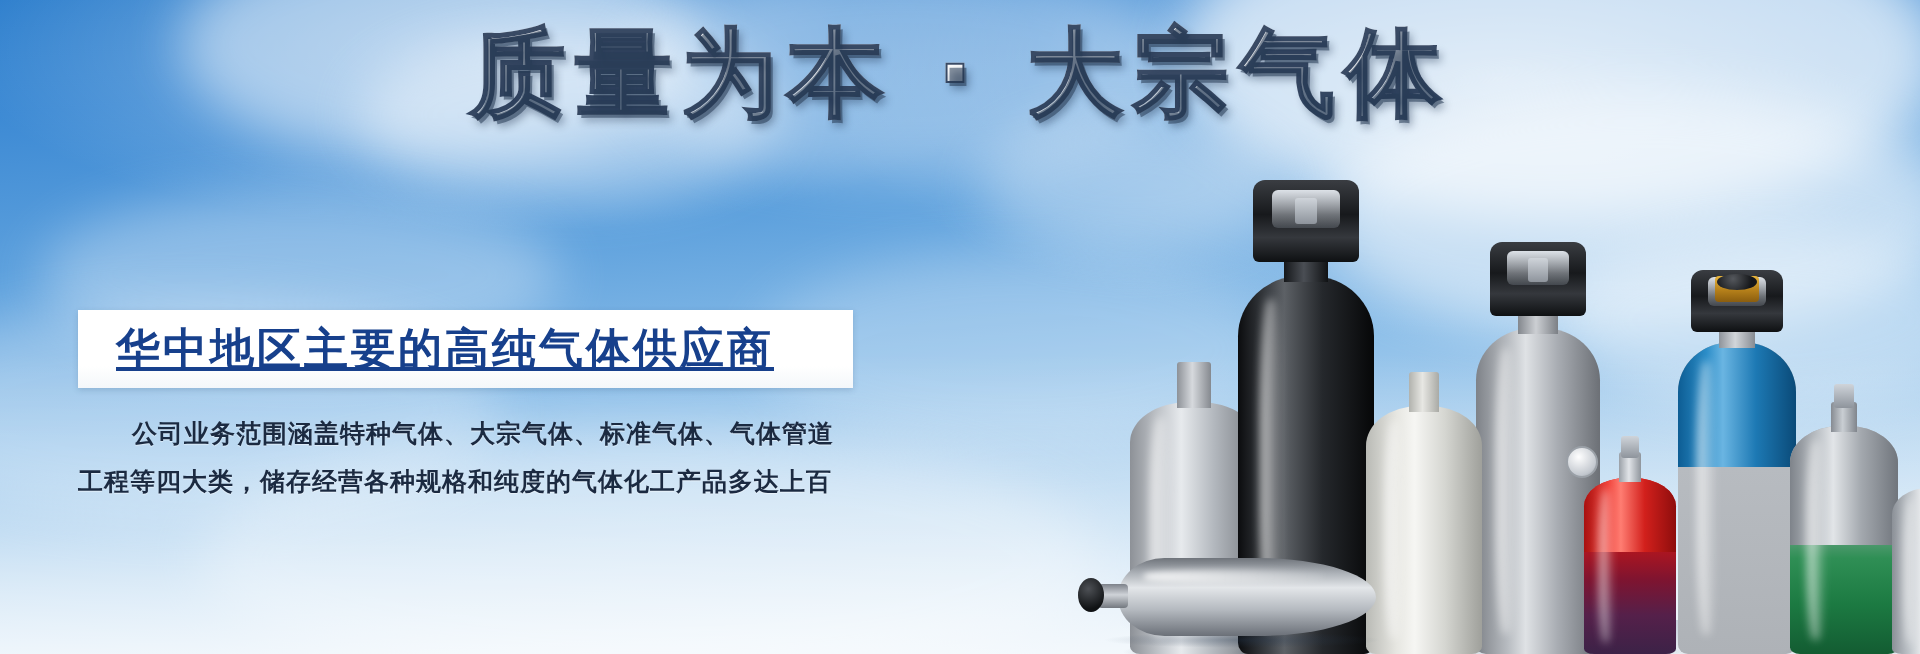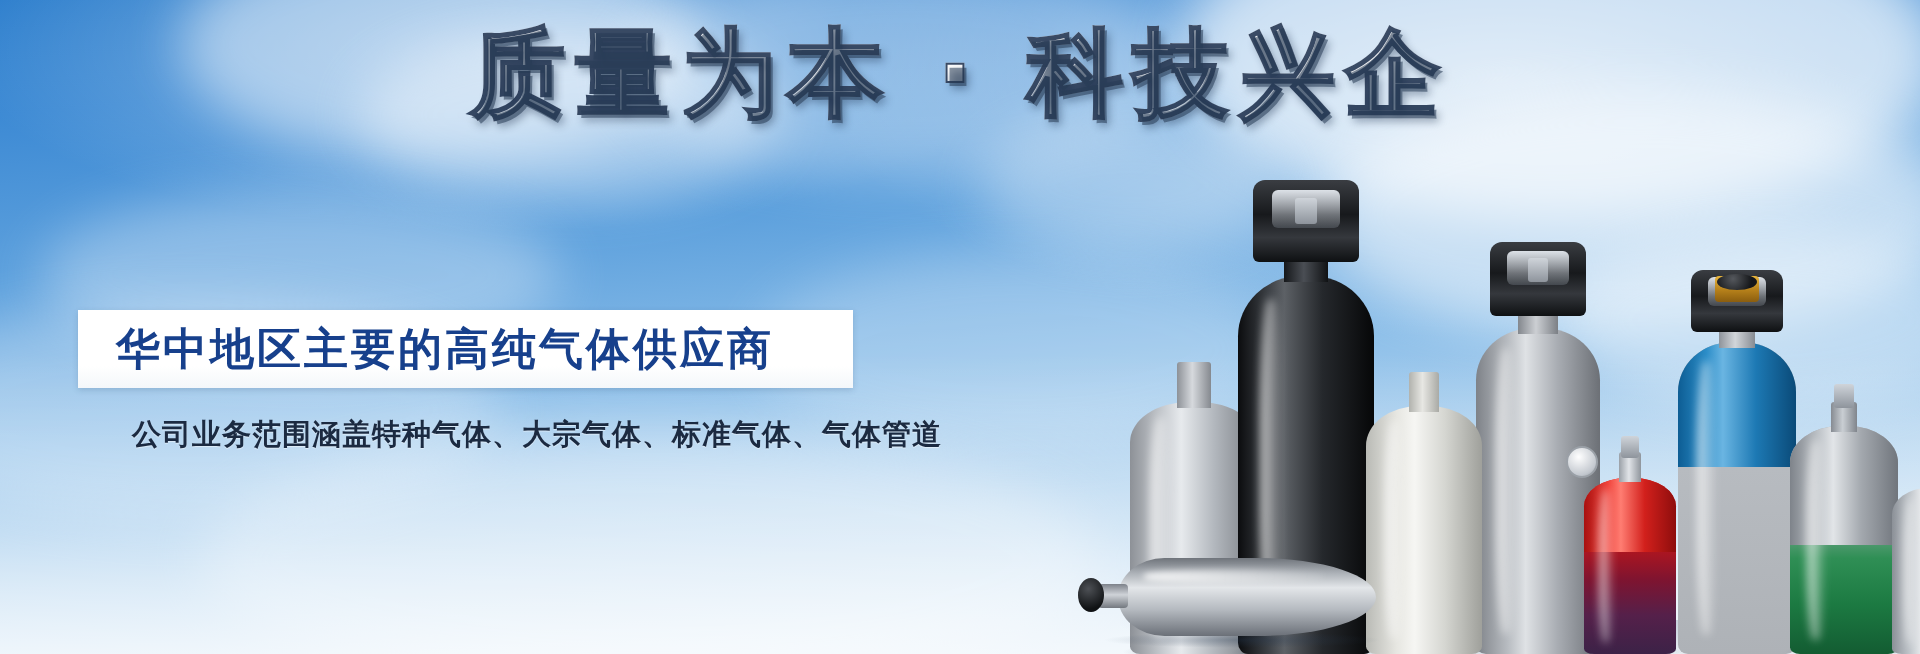--- a/index.html
+++ b/index.html
@@ -87,31 +87,32 @@
     z-index:7;
   }
   .tagline-box .tagline-text {
     padding-left:38px;
     font-family:"DejaVu Sans","Liberation Sans",sans-serif;
     font-weight:bold;
     font-size:44px;
     letter-spacing:3px;
     color:#17408c;
     white-space:nowrap;
+    text-decoration:underline;
   }
 
   
   .body-copy {
     position:absolute;
     left:78px; top:410px;
     width:800px;
     z-index:7;
     font-family:"Liberation Serif","DejaVu Serif",serif;
     font-weight:bold;
-    font-size:29px;
+    font-size:25px;
     line-height:48px;
     letter-spacing:1px;
     color:#1b2a41;
     text-shadow:0 1px 1px rgba(255,255,255,.5);
   }
   .body-copy .line { display:block; white-space:nowrap; }
   .body-copy .line.indent { padding-left:54px; }
 
   
   .cylinders {
@@ -277,29 +278,30 @@
   <div class="cloud c5"></div>
   <div class="cloud c6"></div>
   <div class="cloud c7"></div>
   <div class="cloud c8"></div>
   <div class="cloud c9"></div>
   <div class="cloud c10"></div>
   <div class="cloud c11"></div>
   <div class="haze"></div>
 
   <div class="headline">
-    <div class="hl-text">质量为本 · 科技兴企</div>
+    <div class="hl-text">质量为本 · 大宗气体</div>
   </div>
 
   <div class="tagline-box">
     <div class="tagline-text">华中地区主要的高纯气体供应商</div>
   </div>
 
   <div class="body-copy">
     <span class="line indent">公司业务范围涵盖特种气体、大宗气体、标准气体、气体管道</span>
+    <span class="line">工程等四大类，储存经营各种规格和纯度的气体化工产品多达上百</span>
   </div>
 
   <div class="collage-shadow"></div>
   <div class="cylinders">
 
     <div class="cyl" id="cyl-grey-tall">
       <div class="shadowbase"></div>
       <div class="body">
           <div class="gloss"></div>
         </div>

